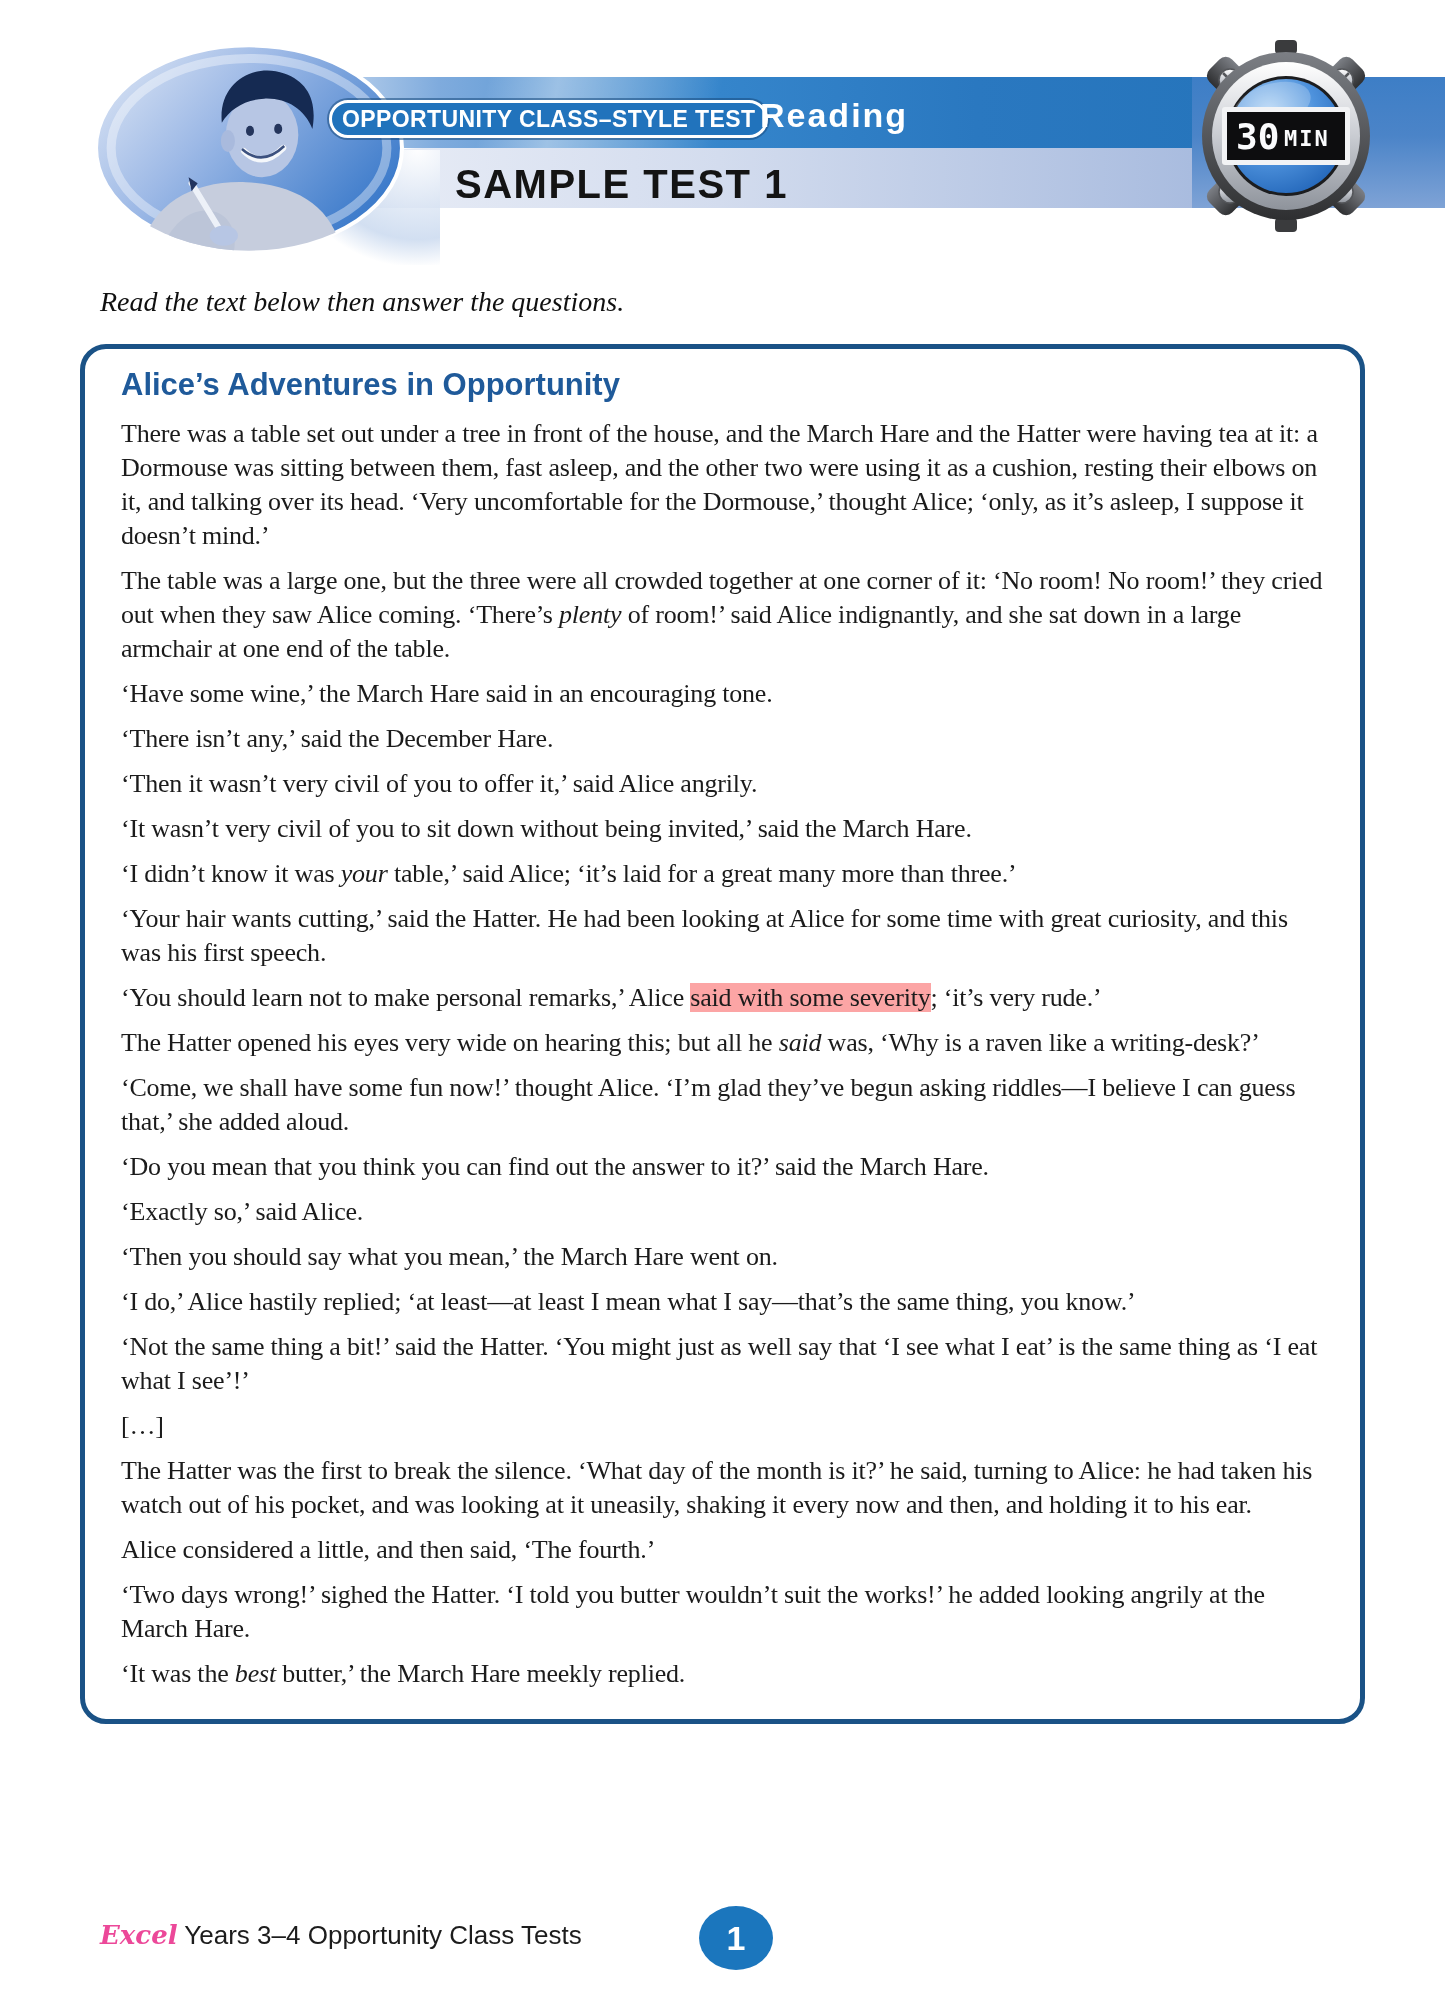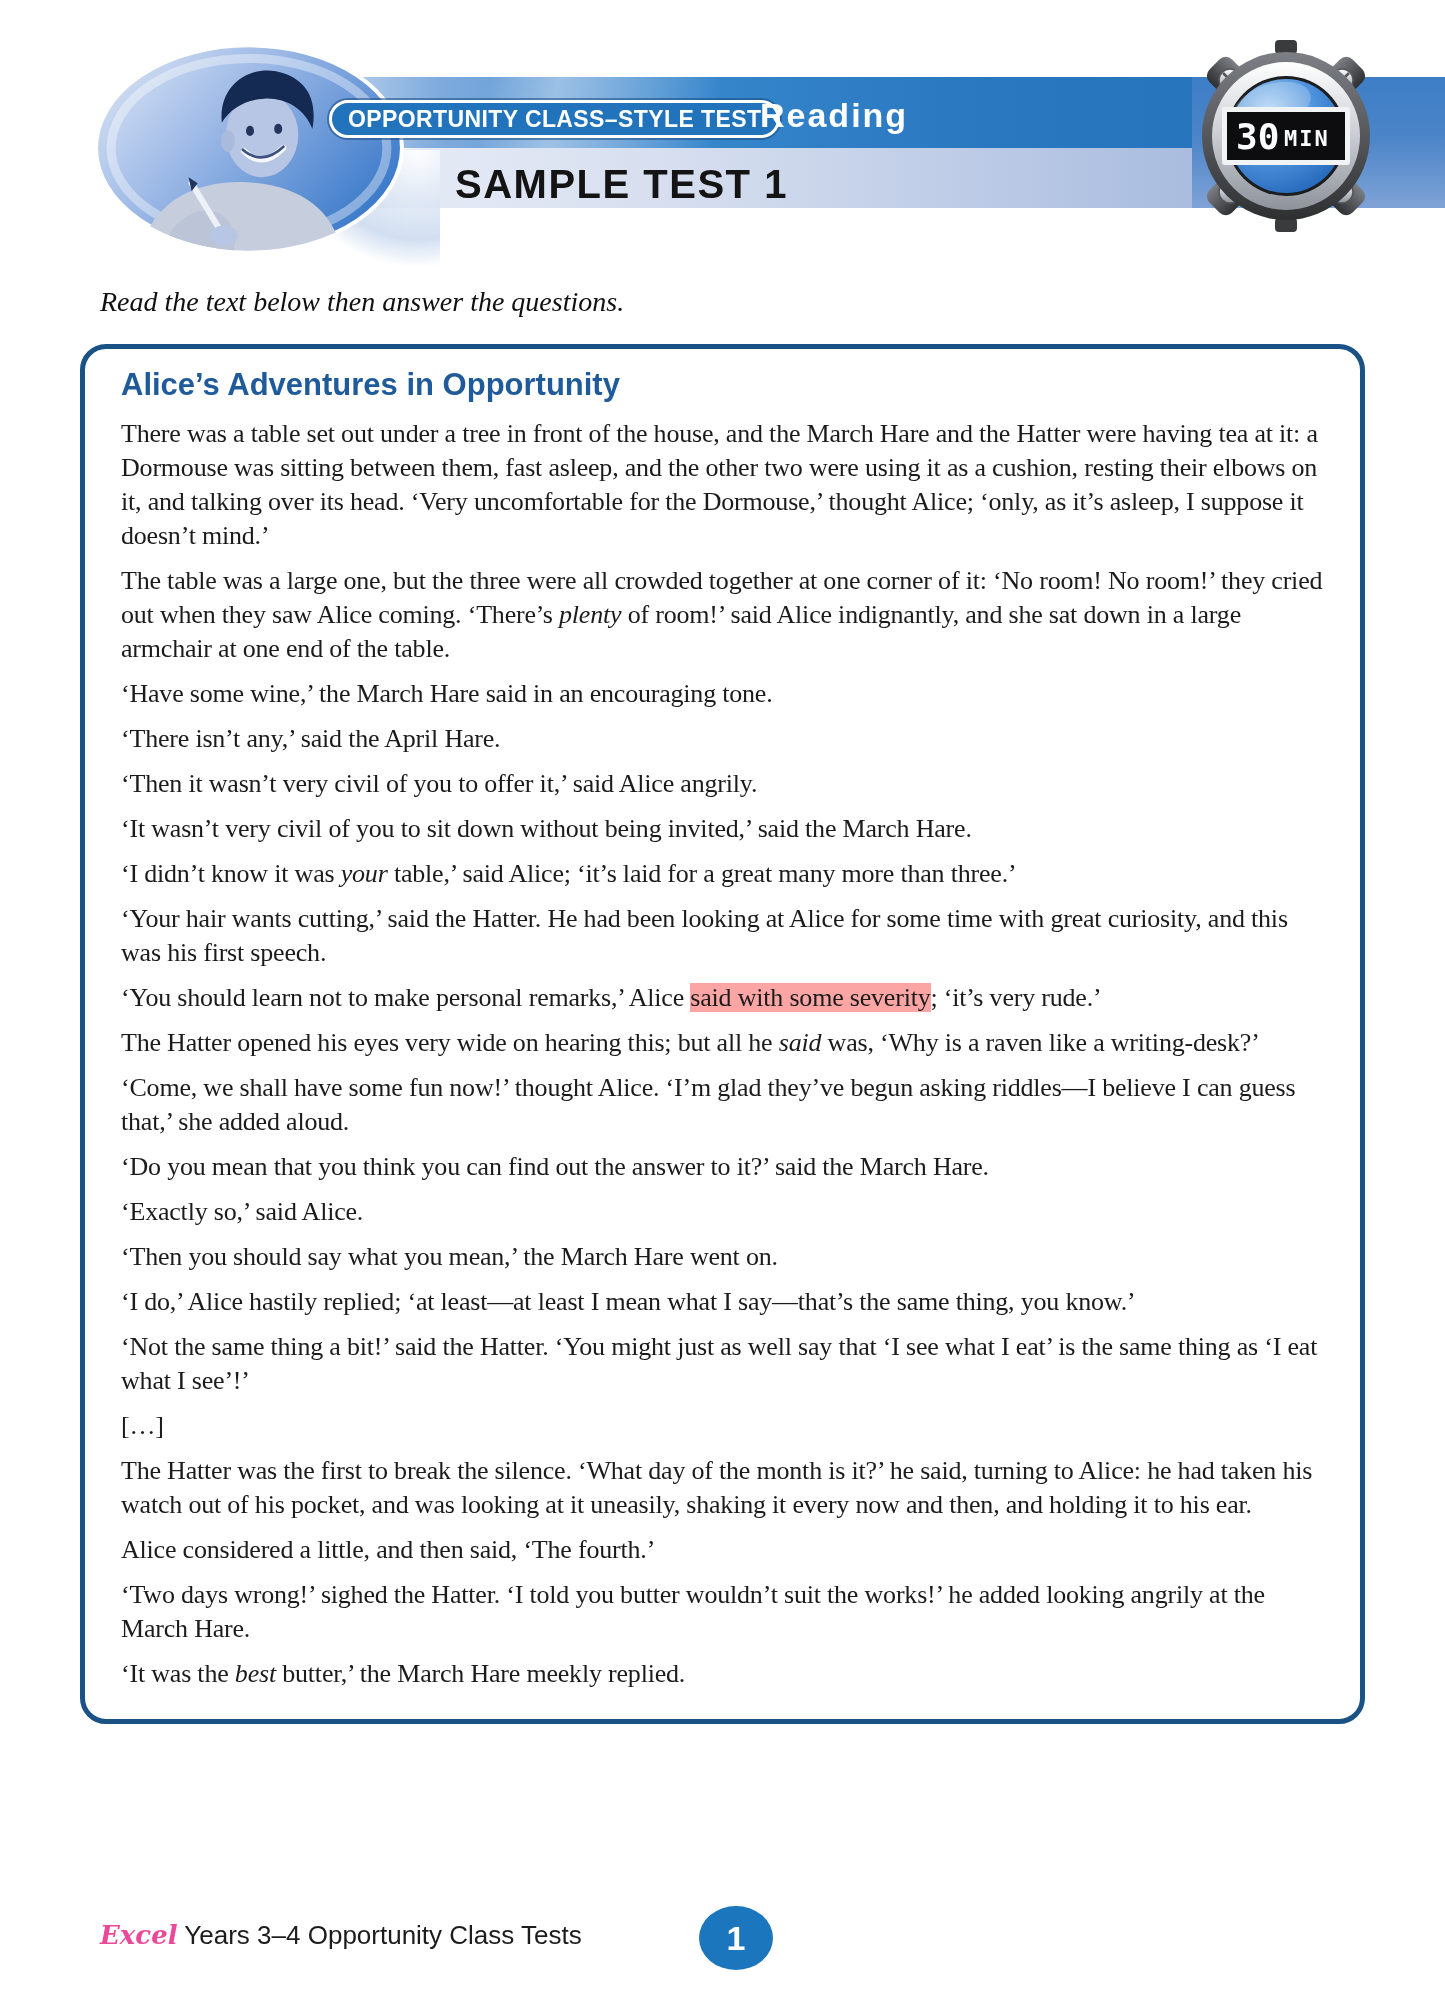--- a/index.html
+++ b/index.html
@@ -15,21 +15,21 @@
          background:linear-gradient(100deg,rgba(255,255,255,0) 18%,rgba(255,255,255,.38) 24%,rgba(255,255,255,0) 38%);}
   .band2{position:absolute;left:333px;right:253px;top:148px;height:60px;
          background:linear-gradient(90deg,#eaeef7 0%,#d3dcee 45%,#a9bcdf 100%);
          border-top-left-radius:90px 48px;z-index:1;}
   .swoosh-arc{position:absolute;left:290px;top:150px;width:150px;height:115px;z-index:2;
          background:radial-gradient(ellipse at 85% 0%,rgba(255,255,255,.95) 0%,rgba(186,206,234,.65) 55%,rgba(186,206,234,0) 72%);}
   .right-block{position:absolute;left:1192px;right:0;top:77px;height:131px;z-index:3;
          background:linear-gradient(180deg,#3d7ec6 0%,#4b84c8 45%,#7fa3d6 100%);}
   .photo-oval{position:absolute;left:93px;top:42px;width:312px;height:212px;z-index:4;}
   .badge-pill{position:absolute;left:329px;top:100px;height:32px;z-index:6;
-         display:inline-flex;align-items:center;padding:0 16px;
+         display:inline-flex;align-items:center;padding:0 10px;
          background:#2173bc;border:3px solid #ffffff;border-radius:22px;
          box-shadow:0 0 0 2px rgba(23,74,125,.55);}
   .badge-pill span{color:#ffffff;font-weight:bold;font-size:23px;letter-spacing:.4px;white-space:nowrap;}
   .subject{position:absolute;left:760px;top:96px;z-index:6;color:#ffffff;font-weight:bold;
          font-size:34px;letter-spacing:2px;}
   .sample-title{position:absolute;left:455px;top:162px;z-index:6;color:#141414;font-weight:bold;
          font-size:40px;letter-spacing:1.5px;}
   .timer{position:absolute;left:1186px;top:36px;width:200px;height:200px;z-index:7;}
   .lcd-text{font-family:"DejaVu Sans Mono",monospace;font-weight:bold;fill:#fafbfd;}
 
@@ -160,21 +160,21 @@
   </div>
 
   <div class="instruction">Read the text below then answer the questions.</div>
 
   <div class="passage-box">
     <div class="passage-title">Alice’s Adventures in Opportunity</div>
     <div>
         <p class="para">There was a table set out under a tree in front of the house, and the March Hare and the Hatter were having tea at it: a Dormouse was sitting between them, fast asleep, and the other two were using it as a cushion, resting their elbows on it, and talking over its head. ‘Very uncomfortable for the Dormouse,’ thought Alice; ‘only, as it’s asleep, I suppose it doesn’t mind.’</p>
         <p class="para">The table was a large one, but the three were all crowded together at one corner of it: ‘No room! No room!’ they cried out when they saw Alice coming. ‘There’s <span class="it">plenty</span> of room!’ said Alice indignantly, and she sat down in a large armchair at one end of the table.</p>
         <p class="para">‘Have some wine,’ the March Hare said in an encouraging tone.</p>
-        <p class="para">‘There isn’t any,’ said the April Hare.</p>
+        <p class="para">‘There isn’t any,’ said the December Hare.</p>
         <p class="para">‘Then it wasn’t very civil of you to offer it,’ said Alice angrily.</p>
         <p class="para">‘It wasn’t very civil of you to sit down without being invited,’ said the March Hare.</p>
         <p class="para">‘I didn’t know it was <span class="it">your</span> table,’ said Alice; ‘it’s laid for a great many more than three.’</p>
         <p class="para">‘Your hair wants cutting,’ said the Hatter. He had been looking at Alice for some time with great curiosity, and this was his first speech.</p>
         <p class="para">‘You should learn not to make personal remarks,’ Alice <span class="hl">said with some severity</span>; ‘it’s very rude.’</p>
         <p class="para">The Hatter opened his eyes very wide on hearing this; but all he <span class="it">said</span> was, ‘Why is a raven like a writing-desk?’</p>
         <p class="para">‘Come, we shall have some fun now!’ thought Alice. ‘I’m glad they’ve begun asking riddles—I believe I can guess that,’ she added aloud.</p>
         <p class="para">‘Do you mean that you think you can find out the answer to it?’ said the March Hare.</p>
         <p class="para">‘Exactly so,’ said Alice.</p>
         <p class="para">‘Then you should say what you mean,’ the March Hare went on.</p>

